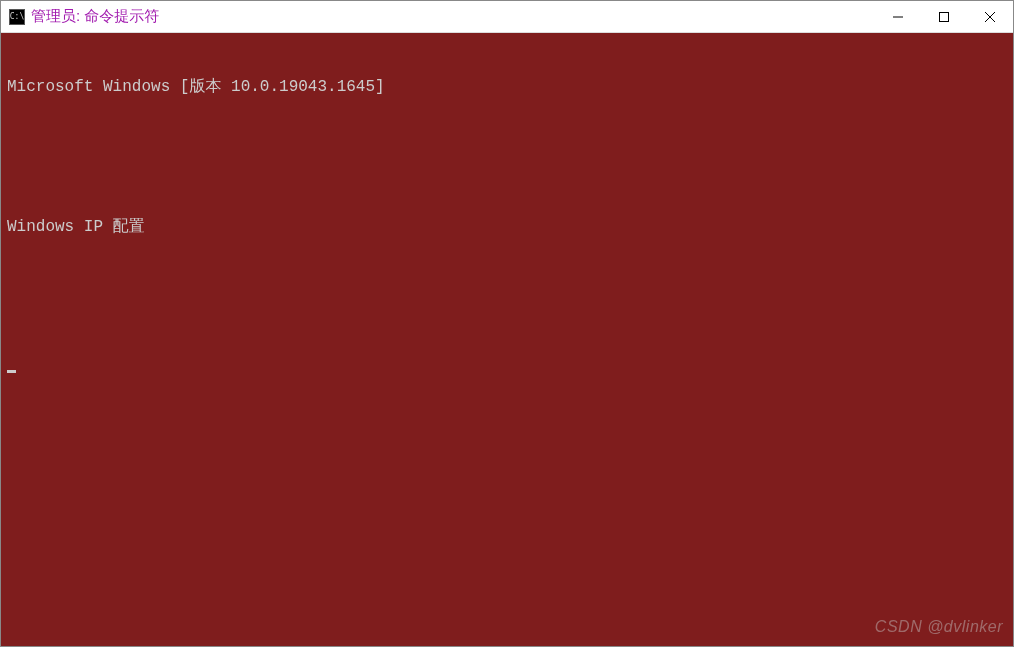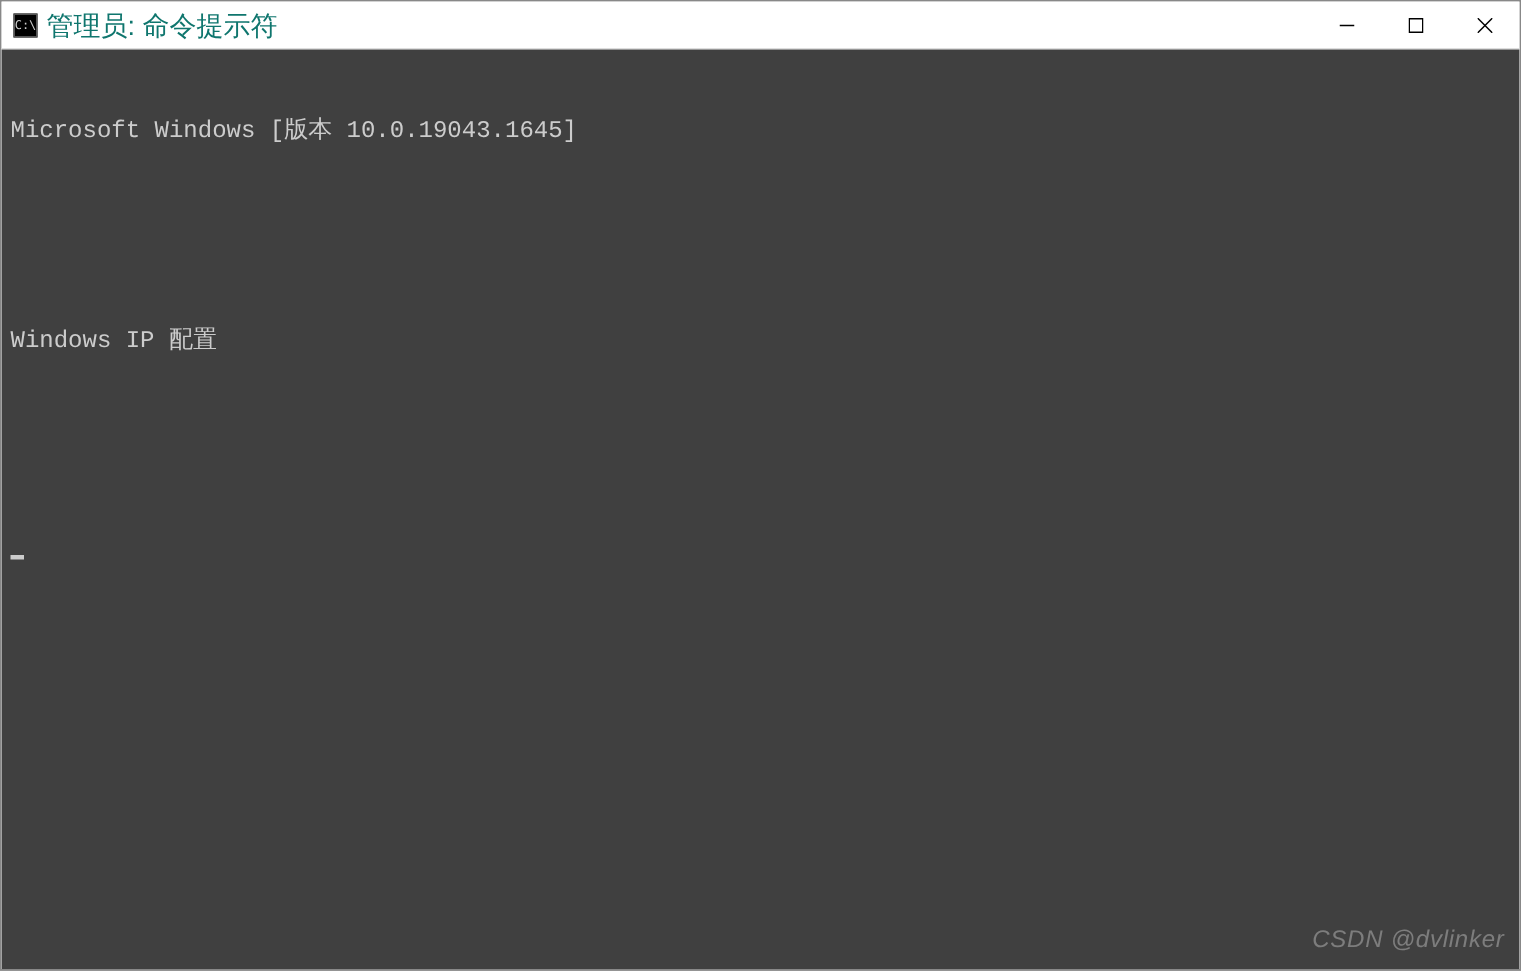--- a/index.html
+++ b/index.html
@@ -26,41 +26,41 @@
       background: #000;
       display: inline-flex;
       align-items: center;
       justify-content: center;
       font-size: 8px;
       color: #ccc;
       font-family: monospace;
       border: 1px solid #555;
     }
     .titlebar-text {
-      font-size: 18px;
-      color: #0f766e;
+      font-size: 15px;
+      color: #a21caf;
       flex: 1;
     }
     .win-controls {
       display: flex;
       height: 100%;
     }
     .win-btn {
       width: 46px;
       height: 32px;
       display: flex;
       align-items: center;
       justify-content: center;
       font-size: 10px;
       color: #000;
       cursor: pointer;
     }
     .win-btn svg { width: 10px; height: 10px; }
     .terminal {
-      background: #404040;
+      background: #7f1d1d;
       color: #ccc;
       width: 100%;
       height: calc(100% - 32px);
       padding: 4px 6px;
       font-family: "NSimSun", "SimSun", Consolas, "Courier New", monospace;
       font-size: 16px;
       line-height: 20px;
       white-space: pre;
       overflow: hidden;
       position: relative;

